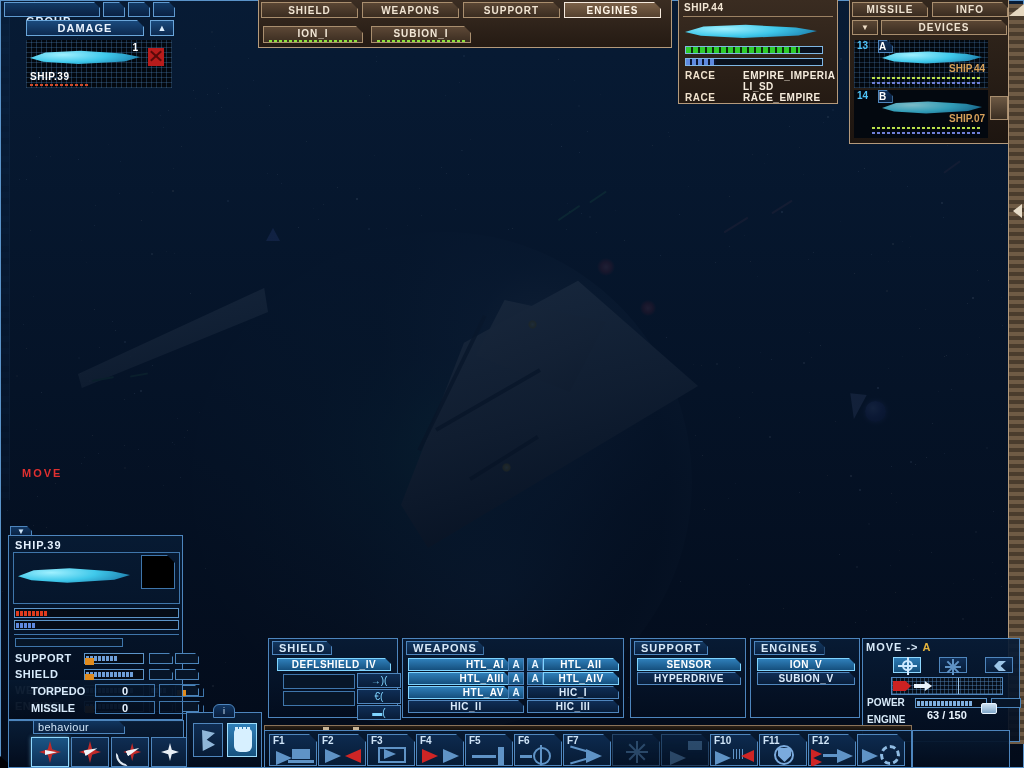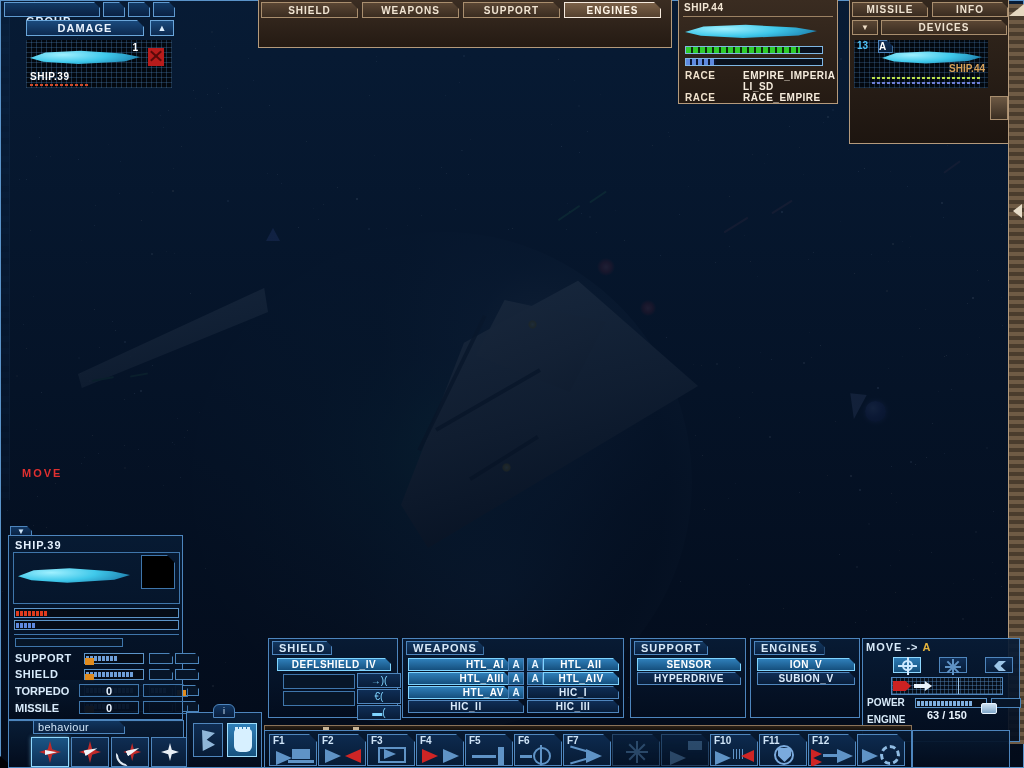--- a/index.html
+++ b/index.html
@@ -281,21 +281,21 @@
   }
   .seg-bar i { display:block; width:3px; height:5px; margin-right:1px; }
   .stat-row { position:absolute; left:6px; width:163px; height:15px; }
   .stat-row .nm { position:absolute; left:0; top:1px; font-size:11px; font-weight:bold; letter-spacing:.5px; color:#d9ebfb; }
   .stat-row .sb { position:absolute; left:69px; top:2px; width:60px; height:11px; }
   .stat-row .bx1 { position:absolute; left:134px; top:2px; width:24px; height:11px; border:1px solid #4b84ba; background:#071528;
     clip-path: polygon(0 0, calc(100% - 4px) 0, 100% 4px, 100% 100%, 0 100%); }
   .stat-row .bx2 { position:absolute; left:160px; top:2px; width:24px; height:11px; border:1px solid #4b84ba; background:#071528;
     clip-path: polygon(0 0, calc(100% - 4px) 0, 100% 4px, 100% 100%, 0 100%); }
   .stat-row .mk { position:absolute; top:7px; width:9px; height:7px; background:#e08b1e; }
-  .num-row { position:absolute; left:6px; width:163px; height:15px; }
+  .num-row { position:absolute; left:22px; width:163px; height:15px; }
   .num-row .nm { position:absolute; left:0; top:1px; font-size:11px; font-weight:bold; color:#d9ebfb; }
   .num-row .v { position:absolute; left:72px; top:1px; width:44px; text-align:center; font-size:11px; font-weight:bold; color:#e8f3ff; }
   .num-row .f { position:absolute; left:64px; top:0; width:60px; height:13px; border:1px solid #3f76ab; }
   .num-row .f2 { position:absolute; left:128px; top:0; width:45px; height:13px; border:1px solid #3f76ab;
     clip-path: polygon(0 0, calc(100% - 5px) 0, 100% 5px, 100% 100%, 0 100%); }
 
   
   #behaviour {
     position:absolute; left:8px; top:720px; width:176px; height:48px;
     background:linear-gradient(180deg,rgba(9,30,56,.95),rgba(3,12,28,.95));
@@ -1024,20 +1024,30 @@
   </div>
 </div>
 
 <div id="tan-panel">
   <div class="tabs">
     <div class="tan-tab">SHIELD</div>
     <div class="tan-tab">WEAPONS</div>
     <div class="tan-tab">SUPPORT</div>
     <div class="tan-tab active">ENGINES</div>
   </div>
+  <div class="items">
+    <div class="tan-item">
+      <span>ION_I</span>
+      <span class="ul"></span>
+    </div>
+    <div class="tan-item">
+      <span>SUBION_I</span>
+      <span class="ul"></span>
+    </div>
+  </div>
 </div>
 
 <div id="ship44">
   <div class="t">SHIP.44</div>
   <div class="hr"></div>
   <div class="img">
     <div class="icon-ship" style="width:132px;height:22px;"></div>
   </div>
   <div class="bar" style="top:46px;">
     <i style="width:84%;background:repeating-linear-gradient(90deg,#2ecc2e 0 5px,#0b2c0b 5px 7px);"></i>
@@ -1065,20 +1075,29 @@
   <div class="dev-entry" style="top:40px;">
     <div class="gridbg"></div>
     <div class="icon-ship" style="position:absolute;left:28px;top:7px;width:100px;height:20px;"></div>
     <div class="idx">13</div>
     <div class="slot">A</div>
     <div class="nm">SHIP.44</div>
     <div class="ln ln-g" style="bottom:9px;"></div>
     <div class="ln ln-b" style="bottom:4px;"></div>
   </div>
 
+  <div class="dev-entry" style="top:90px;">
+    <div class="gridbg" style="background:#03080f;"></div>
+    <div class="icon-ship" style="position:absolute;left:28px;top:7px;width:100px;height:20px;filter:brightness(.78);"></div>
+    <div class="idx">14</div>
+    <div class="slot">B</div>
+    <div class="nm">SHIP.07</div>
+    <div class="ln ln-g" style="bottom:9px;"></div>
+    <div class="ln ln-b" style="bottom:4px;"></div>
+  </div>
 </div>
 
 <div id="right-scroll">
   <div class="thumb"></div>
 </div>
 <div id="right-nub"></div>
 <div id="right-caret"></div>
 
 <div id="pause">MOVE</div>
 

